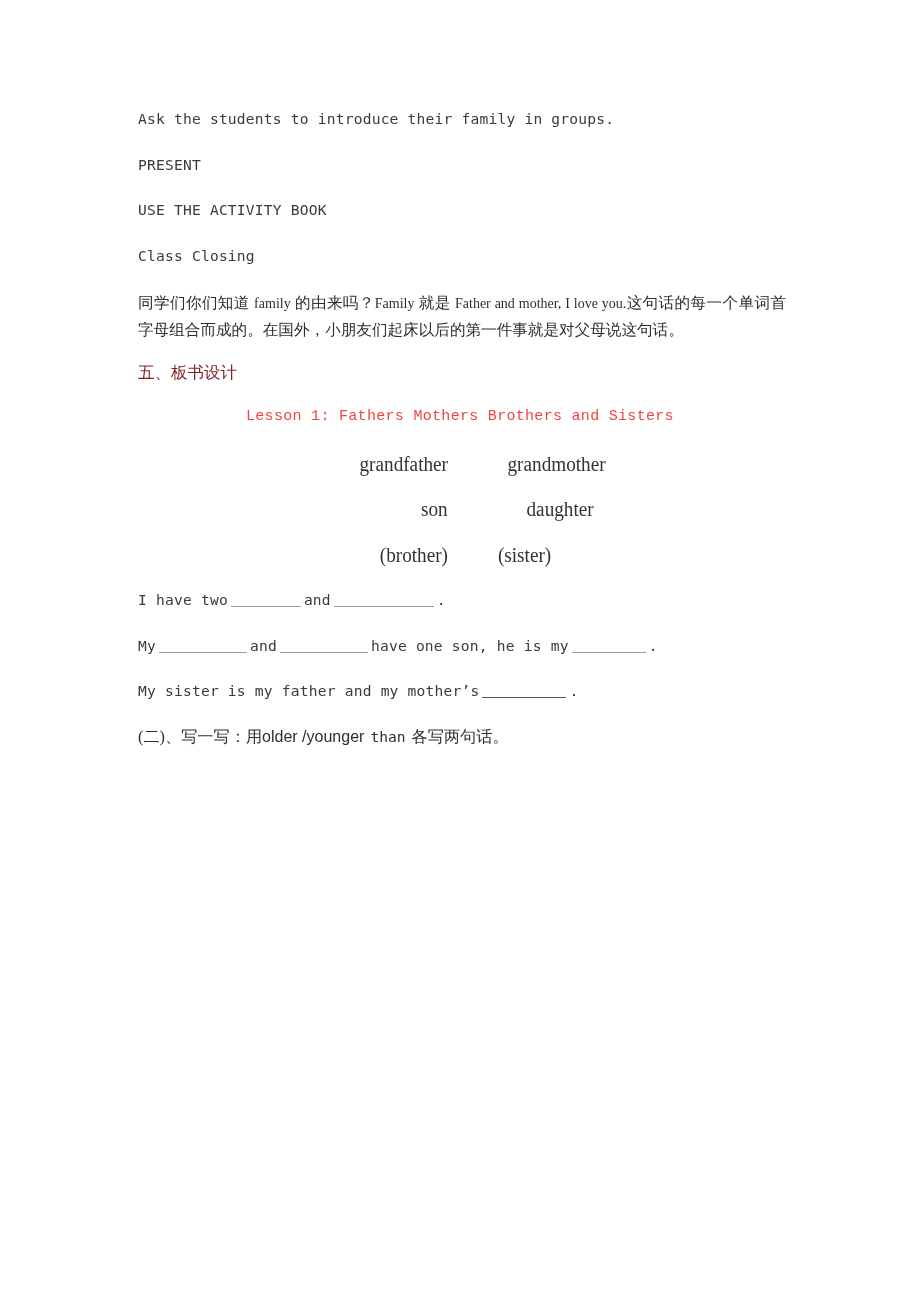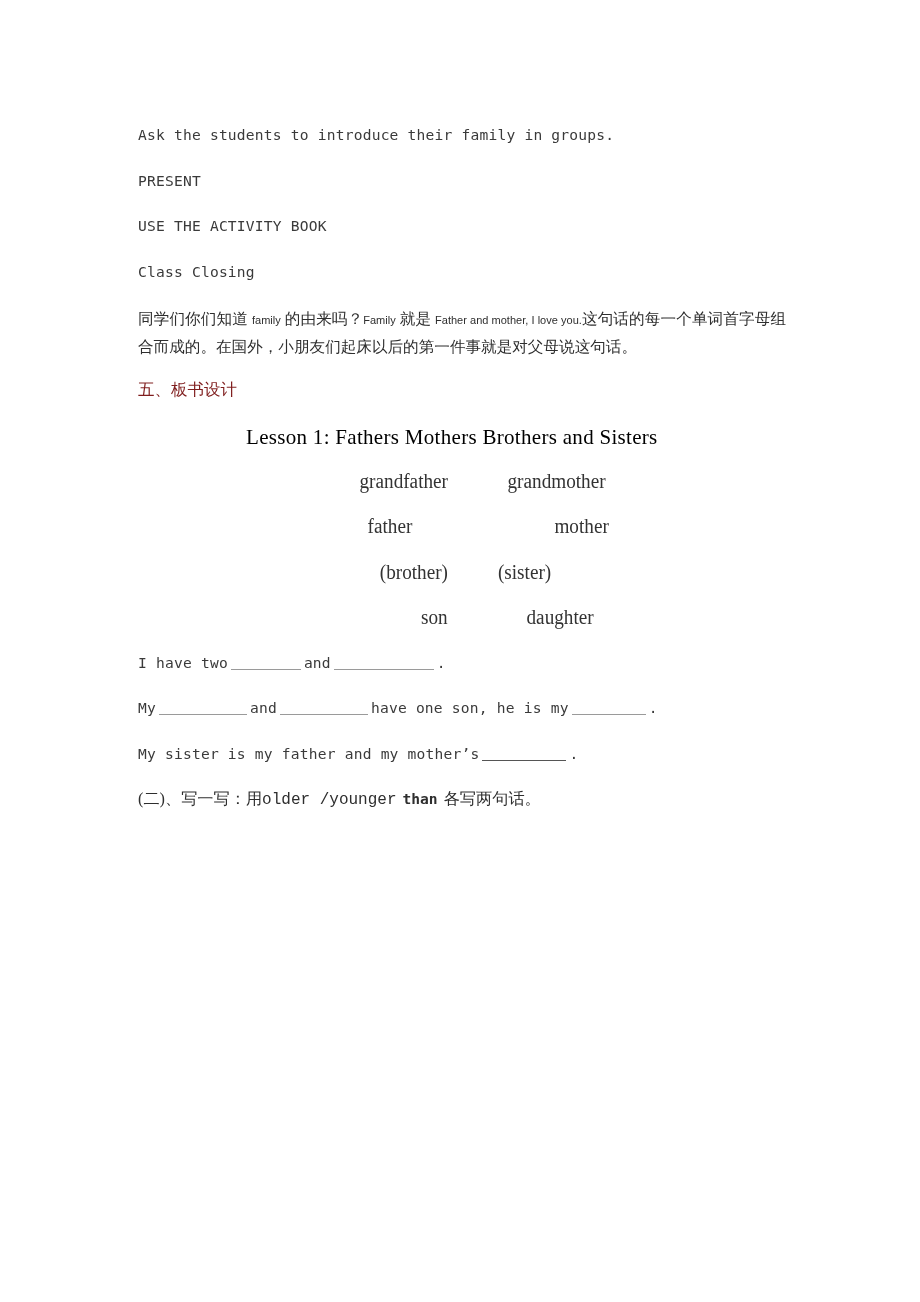--- a/index.html
+++ b/index.html
@@ -14,21 +14,21 @@
     height: 1302px;
     background: #ffffff;
     overflow: hidden;
     font-family: "Liberation Serif", "DejaVu Serif", serif;
     color: #2b2b2b;
     -webkit-font-smoothing: antialiased;
   }
   .content {
     position: absolute;
     left: 138px;
-    top: 124px;
+    top: 108px;
     width: 650px;
   }
 
   
   .mono {
     font-family: "DejaVu Sans Mono", "Liberation Mono", monospace;
     font-size: 14.6px;
     letter-spacing: 0.2px;
     color: #3a3a3a;
   }
@@ -52,39 +52,39 @@
     font-family: "Liberation Serif", "DejaVu Serif", serif;
     font-size: 15.6px;
     line-height: 25.5px;
     color: #2e2e2e;
     width: 648px;
     word-break: break-all;
     text-align: justify;
     text-justify: inter-character;
   }
   .para .lat {
-    font-family: Liberation Sans, sans-serif;
-    font-size: 11px;
+    font-family: Liberation Serif, serif;
+    font-size: 14px;
   }
 
   .indent-1 { padding-left: 8px; }
 
   
   .heading {
     font-family: "Liberation Serif", "DejaVu Serif", serif;
     font-size: 16.5px;
     color: #7f1d1d;
   }
 
   
   .board-title {
-    font-family: Liberation Serif, serif;
-    font-size: 21px;
+    font-family: Liberation Mono, monospace;
+    font-size: 15px;
     letter-spacing: 0.3px;
-    color: #000000;
+    color: #ef4444;
     padding-left: 108px;
   }
   .tree {
     margin-top: 23px;
   }
   .tree-row {
     display: flex;
     height: 45.5px;
     align-items: flex-start;
     font-family: "Liberation Serif", "DejaVu Serif", serif;
@@ -134,21 +134,21 @@
     vertical-align: baseline;
   }
   .blank.strong { border-bottom: 1.4px solid #555555; }
 
   .mixline {
     font-family: "Liberation Serif", "DejaVu Serif", serif;
     font-size: 16.2px;
     color: #2e2e2e;
   }
   .mixline .lat {
-    font-family: Liberation Mono, monospace;
+    font-family: Liberation Sans, sans-serif;
     font-size: 16px;
   }
   .mixline .latm {
     font-family: "DejaVu Sans Mono", "Liberation Mono", monospace;
     font-size: 14.6px;
   }
 </style>
 </head>
 <body>
 
@@ -182,46 +182,42 @@
 
     <div style="height:45px;">
       <div class="board-title">Lesson 1: Fathers Mothers Brothers and Sisters</div>
     </div>
 
     <div class="tree" style="margin-top:0;">
       <div class="tree-row ind-0">
         <div class="tree-left">grandfather</div>
         <div class="tree-right">grandmother</div>
       </div>
-      <div class="tree-row ind-1">
-        <div class="tree-left">father</div>
-        <div class="tree-right">mother</div>
+      <div class="tree-row ind-2">
+        <div class="tree-left">son</div>
+        <div class="tree-right">daughter</div>
       </div>
       <div class="tree-row ind-3">
         <div class="tree-left">(brother)</div>
         <div class="tree-right">(sister)</div>
       </div>
-      <div class="tree-row ind-2">
-        <div class="tree-left">son</div>
-        <div class="tree-right">daughter</div>
-      </div>
     </div>
 
 
 
     <div class="blk">
       <div class="exline"><span>I have two</span><span class="blank" style="width:70px;"></span><span>and</span><span class="blank" style="width:100px;"></span><span>.</span></div>
     </div>
 
     <div class="blk">
       <div class="exline"><span>My</span><span class="blank" style="width:88px;"></span><span>and</span><span class="blank" style="width:88px;"></span><span>have one son, he is my</span><span class="blank" style="width:74px;"></span><span>.</span></div>
     </div>
 
     <div class="blk">
       <div class="exline"><span>My sister is my father and my mother’s</span><span class="blank strong" style="width:84px;"></span><span>.</span></div>
     </div>
 
     <div class="blk">
-      <div class="line mixline"><span>(二)、写一写：用</span><span class="lat">older /younger</span><span class="latm" style="padding:0 6px;font-weight:bold;">than</span><span>各写两句话。</span></div>
+      <div class="line mixline"><span>(二)、写一写：用</span><span class="lat">older /younger</span><span class="latm" style="padding:0 6px;">than</span><span>各写两句话。</span></div>
     </div>
 
   </div>
 </div>
 
 </body></html>

